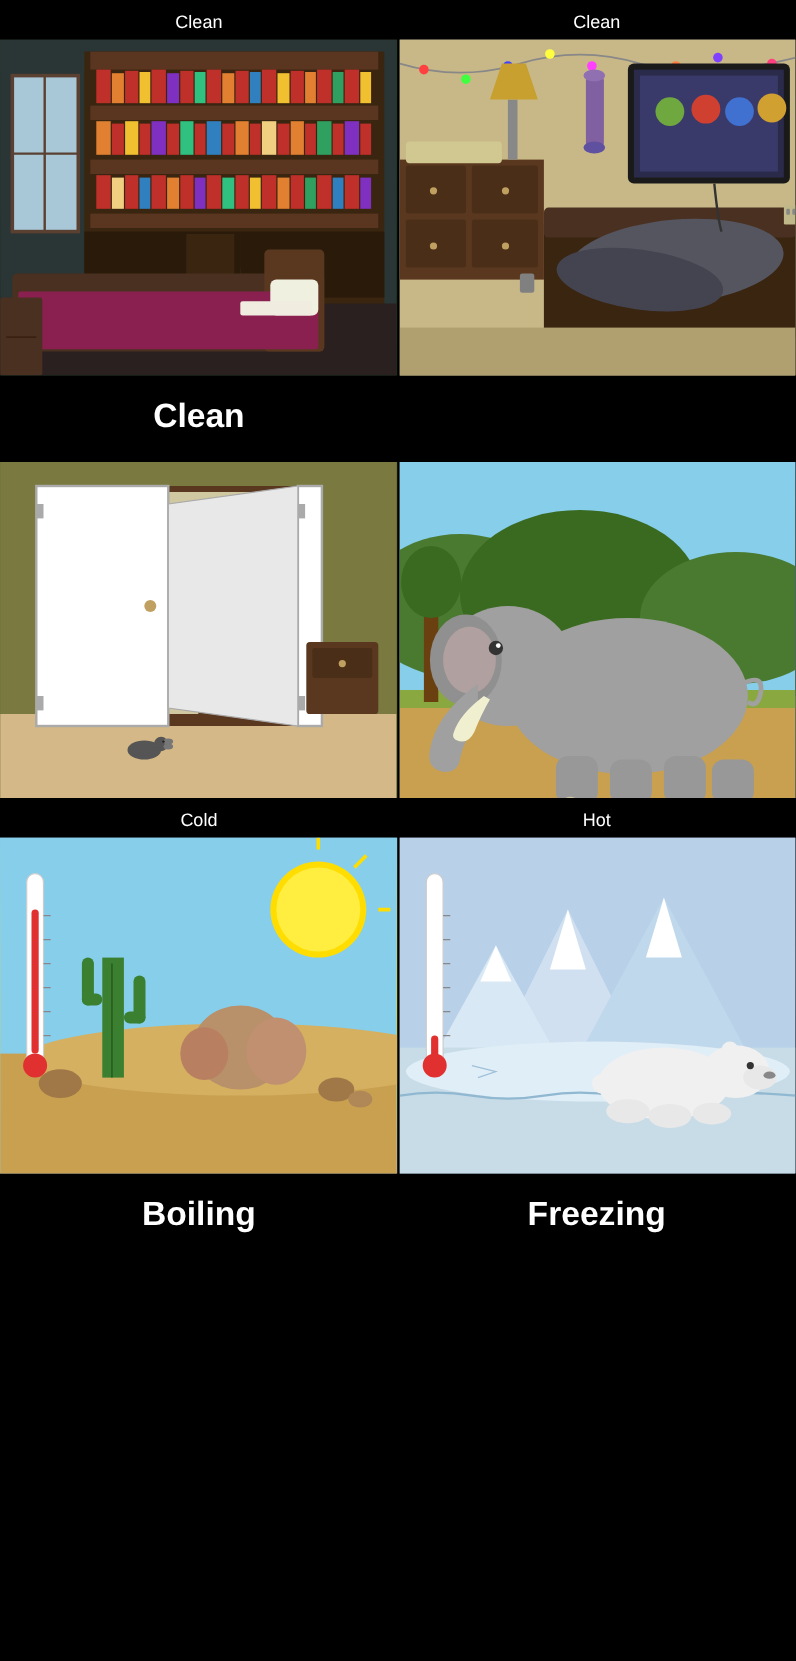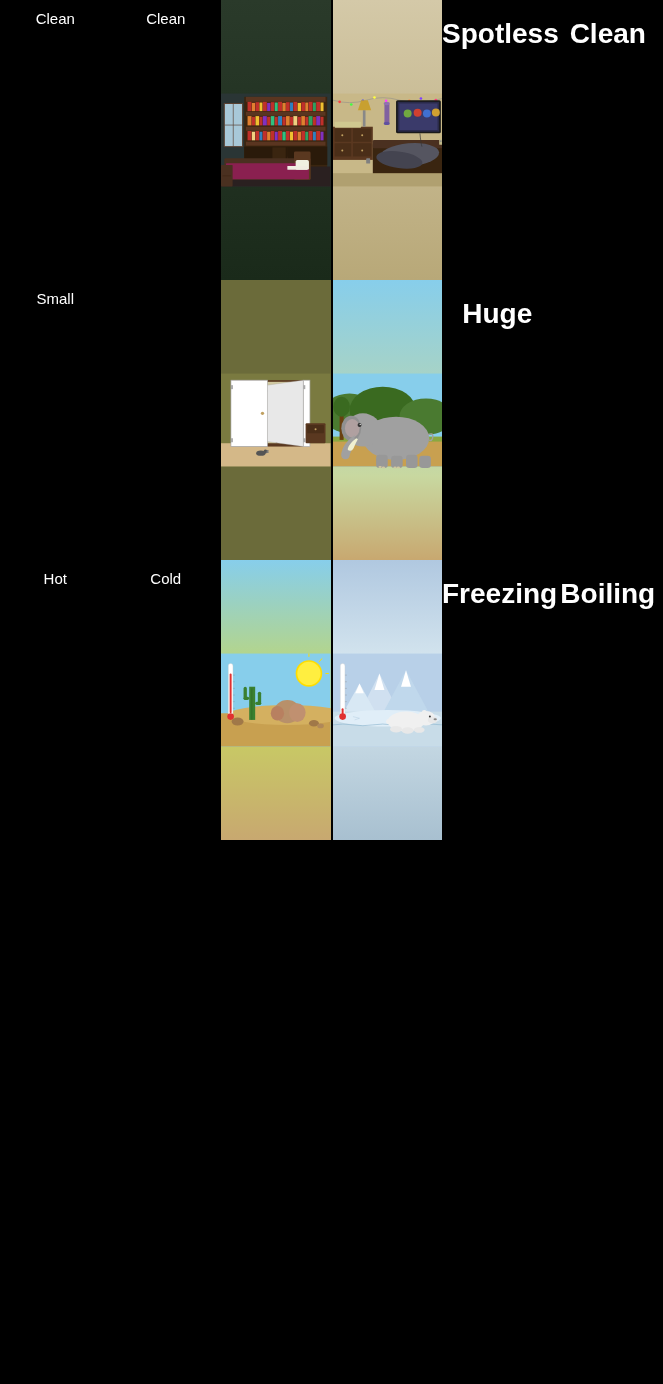--- a/index.html
+++ b/index.html
@@ -4,21 +4,21 @@
   <style>
     * { margin: 0; padding: 0; box-sizing: border-box; }
     body {
       background: #000;
       font-family: Arial, sans-serif;
       width: 663px;
     }
 
     .grid-row {
       display: flex;
-      flex-direction: row;
+      flex-direction: column;
       width: 100%;
     }
 
     .label-row {
       display: flex;
       width: 100%;
     }
 
     .label-cell {
       width: 50%;
@@ -270,28 +270,26 @@
 
         <path d="M262,120 Q265,150 268,160" stroke="#333" stroke-width="2" fill="none"></path>
 
         <rect x="320" y="138" width="12" height="16" fill="#c0b888" rx="1"></rect>
         <rect x="322" y="141" width="3" height="5" fill="#888" rx="1"></rect>
         <rect x="327" y="141" width="3" height="5" fill="#888" rx="1"></rect>
       </svg>
     </div>
   </div>
   <div class="synonym-row">
-    <div class="synonym-cell">Spotless</div>
     <div class="synonym-cell">Clean</div>
   </div>
 </div>
 
 <div class="grid-row">
   <div class="label-row">
-    <div class="label-cell small-label">Small</div>
   </div>
   <div class="image-row">
 
     <div class="image-cell small-closet">
       <svg class="scene" viewBox="0 0 330 280" xmlns="http://www.w3.org/2000/svg">
 
         <rect width="330" height="280" fill="#7a7a40"></rect>
 
         <rect x="0" y="210" width="330" height="70" fill="#d4b888"></rect>
 
@@ -374,28 +372,27 @@
         <path d="M285,185 Q305,175 300,195 Q297,205 290,200" stroke="#a0a0a0" stroke-width="4" fill="none"></path>
 
         <ellipse cx="142" cy="282" rx="5" ry="3" fill="#d0c8a0"></ellipse>
         <ellipse cx="152" cy="283" rx="5" ry="3" fill="#d0c8a0"></ellipse>
         <ellipse cx="187" cy="283" rx="5" ry="3" fill="#d0c8a0"></ellipse>
         <ellipse cx="197" cy="283" rx="5" ry="3" fill="#d0c8a0"></ellipse>
       </svg>
     </div>
   </div>
   <div class="synonym-row">
-    <div class="synonym-cell">Huge</div>
   </div>
 </div>
 
 <div class="grid-row">
   <div class="label-row">
+    <div class="label-cell small-label">Cold</div>
     <div class="label-cell small-label">Hot</div>
-    <div class="label-cell small-label">Cold</div>
   </div>
   <div class="image-row">
 
     <div class="image-cell hot-desert">
       <svg class="scene" viewBox="0 0 330 280" xmlns="http://www.w3.org/2000/svg">
 
         <rect width="330" height="280" fill="#87ceeb"></rect>
 
         <circle cx="265" cy="60" r="40" fill="#ffdd00"></circle>
         <circle cx="265" cy="60" r="35" fill="#ffee40"></circle>
@@ -486,16 +483,16 @@
         <line x1="36" y1="65" x2="42" y2="65" stroke="#888" stroke-width="1"></line>
         <line x1="36" y1="85" x2="42" y2="85" stroke="#888" stroke-width="1"></line>
         <line x1="36" y1="105" x2="42" y2="105" stroke="#888" stroke-width="1"></line>
         <line x1="36" y1="125" x2="42" y2="125" stroke="#888" stroke-width="1"></line>
         <line x1="36" y1="145" x2="42" y2="145" stroke="#888" stroke-width="1"></line>
         <line x1="36" y1="165" x2="42" y2="165" stroke="#888" stroke-width="1"></line>
       </svg>
     </div>
   </div>
   <div class="synonym-row">
+    <div class="synonym-cell">Boiling</div>
     <div class="synonym-cell">Freezing</div>
-    <div class="synonym-cell">Boiling</div>
   </div>
 </div>
 
 </body></html>

